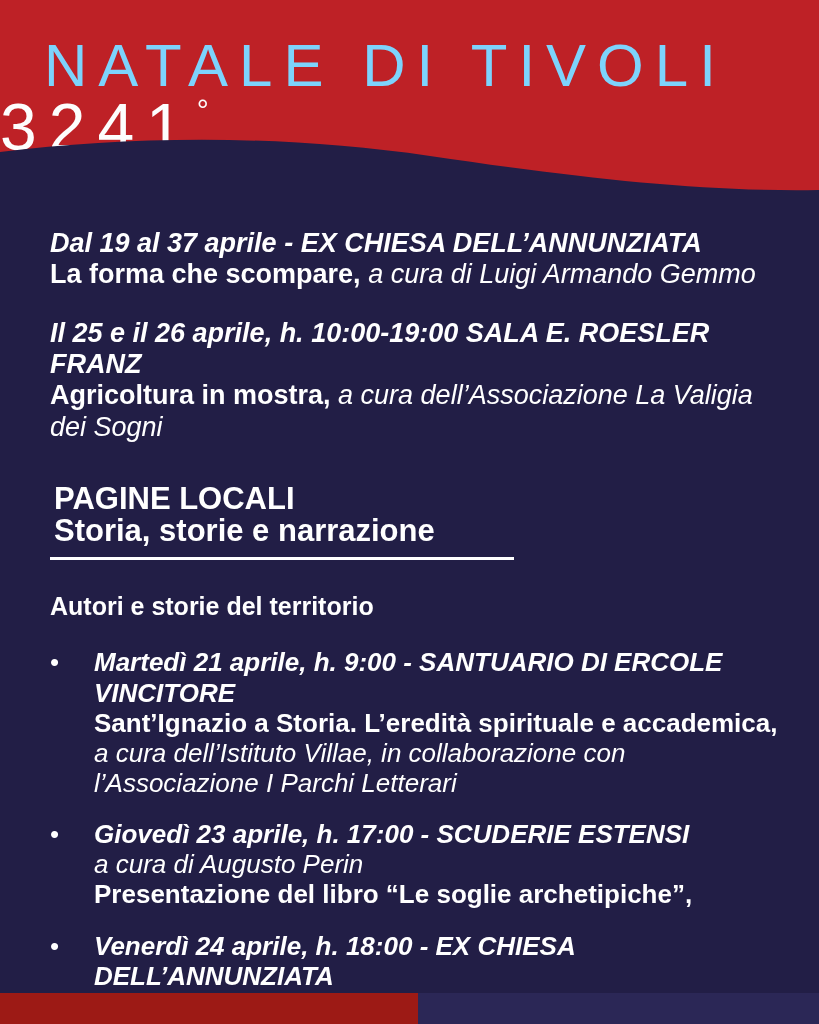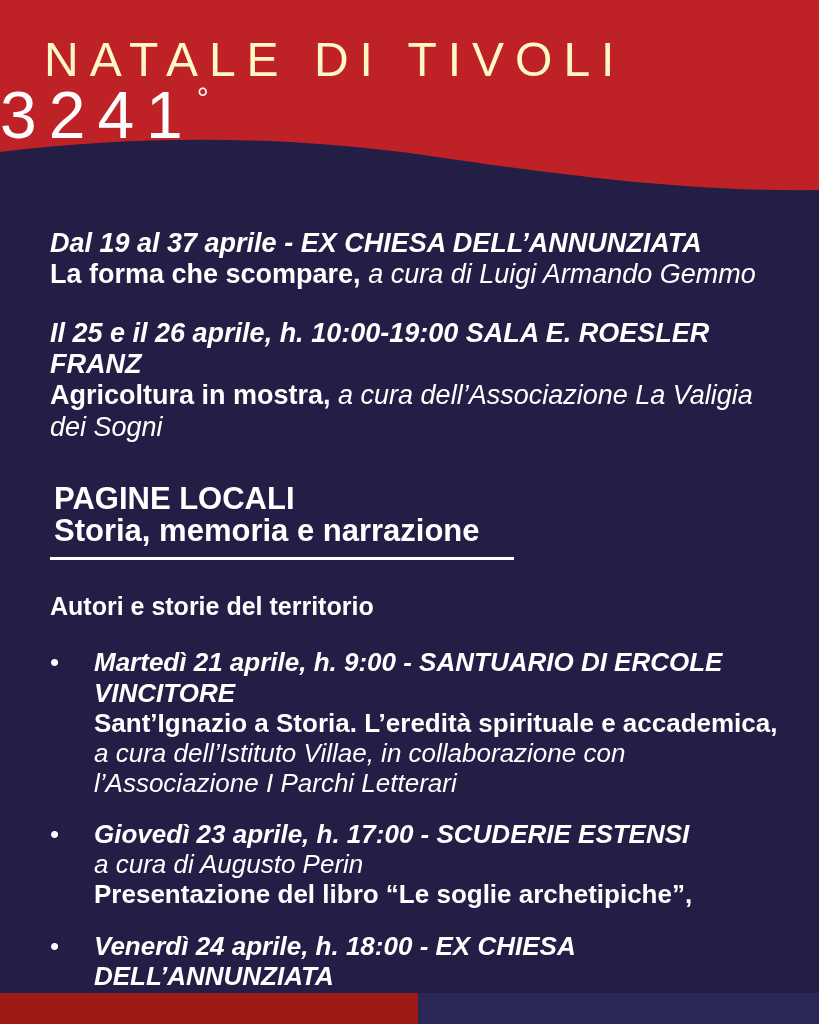--- a/index.html
+++ b/index.html
@@ -13,25 +13,25 @@
     color:#ffffff;
   }
   
   .header{
     position:relative;
     height:200px;
     background:#be2126;
   }
   .header .title{
     padding:36px 0 0 44px;
-    font-size:48px;
+    font-size:60px;
     font-weight:300;
     letter-spacing:11px;
     line-height:1;
-    color:#fef9c3;
+    color:#7dd3fc;
     white-space:nowrap;
   }
   .header .edition{
     text-align:left;
     padding-right:72px;
     margin-top:-2px;
     font-size:66px;
     font-weight:300;
     letter-spacing:12px;
     line-height:1;
@@ -142,21 +142,21 @@
       <p class="evt-line"><span class="evt-title">La forma che scompare,</span> <span class="evt-curator">a cura di Luigi Armando Gemmo</span></p>
     </section>
 
     <section class="intro">
       <p class="evt-heading">Il 25 e il 26 aprile, h. 10:00-19:00 SALA E. ROESLER FRANZ</p>
       <p class="evt-line"><span class="evt-title">Agricoltura in mostra,</span> <span class="evt-curator">a cura dell’Associazione La Valigia dei Sogni</span></p>
     </section>
 
     <section class="section-heading">
       <h1><span>PAGINE LOCALI</span><br>
-          <span>Storia, memoria e narrazione</span></h1>
+          <span>Storia, storie e narrazione</span></h1>
       <div class="heading-underline"></div>
       <p class="subtitle">Autori e storie del territorio</p>
     </section>
 
     <ul class="event-list">
 
       <li>
         <span class="bullet">•</span>
         <div class="li-content">
           <p class="evt-heading">Martedì 21 aprile, h. 9:00 - SANTUARIO DI ERCOLE VINCITORE</p>

